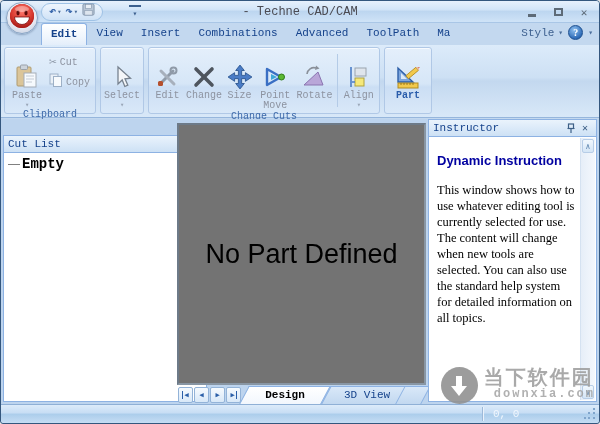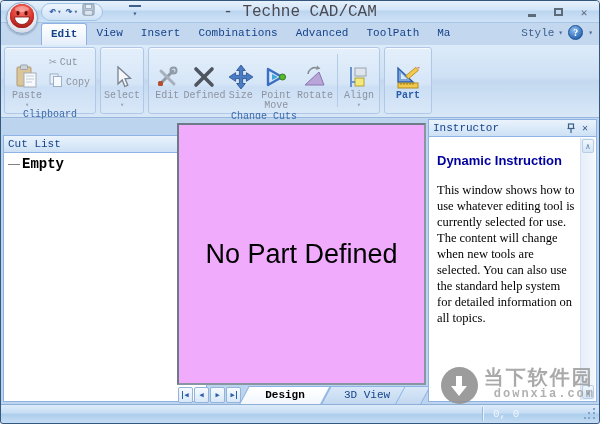--- a/index.html
+++ b/index.html
@@ -30,21 +30,21 @@
   }
   .qat-btn { display:flex; align-items:center; height:16px; padding:0 1px; border-radius:2px; cursor:pointer; }
   .qat-glyph { font-size:12px; line-height:14px; color:#3a68ad; font-weight:bold; }
   .mini-drop { font-size:7px; color:#4a6d9b; margin-left:1px; }
   .qat-more {
     position:absolute; left:128px; top:4px; width:12px; height:14px; text-align:center; cursor:pointer;
     font-size:8px; color:#3c5f8e; line-height:14px; border-top:2px solid #3c5f8e;
   }
   .win-title {
     position:absolute; left:150px; right:150px; top:0; height:22px; line-height:22px;
-    text-align:center; font-size:16px; color:#4a4a52; letter-spacing:0;
+    text-align:center; font-size:12px; color:#4a4a52; letter-spacing:0;
   }
   .win-controls { position:absolute; right:8px; top:0; height:22px; display:flex; align-items:center; gap:12px; }
   .win-btn { width:14px; height:14px; display:flex; align-items:center; justify-content:center; cursor:pointer; color:#5d6a77; font-size:11px; font-weight:bold; }
   .min-bar { width:8px; height:3px; background:#5d6a77; margin-top:6px; }
   .max-box { width:9px; height:8px; border:2px solid #5d6a77; }
   
   .tabrow { position:absolute; left:0; top:22px; right:0; height:22px; }
   .tabs { position:absolute; left:40px; top:0; display:flex; height:22px; }
   .rtab {
     padding:4px 9px 0 9px; font-size:11px; color:#15428b; cursor:pointer;
@@ -105,21 +105,21 @@
   .panel-content { background:#fff; border:1px solid #8db2e3; border-top:none; position:absolute; left:0; right:0; }
   
   .cutlist { left:2px; top:16px; width:204px; bottom:2px; }
   .cutlist .panel-content { top:18px; bottom:0; }
   .tree-item { display:flex; align-items:center; padding:3px 2px 0 4px; cursor:pointer; }
   .tree-dash { width:12px; height:1px; background:#808080; margin-right:2px; }
   .tree-label { font-size:14px; font-weight:bold; color:#000; }
   
   .canvas-wrap { left:176px; top:0; width:249px; bottom:0; }
   .canvas {
-    position:absolute; left:0; top:4px; right:0; height:262px; background:#f0abfc;
+    position:absolute; left:0; top:4px; right:0; height:262px; background:#737373;
     border:2px solid #8896a4; border-top-color:#6d7a88; border-left-color:#6d7a88;
     display:flex; align-items:center; justify-content:center;
   }
   .canvas-msg { font-family:"Liberation Sans","DejaVu Sans",sans-serif; font-size:27px; color:#000; }
   .sheetbar { position:absolute; left:0; right:0; top:266px; height:20px; display:flex; align-items:center; }
   .navbtns { display:flex; gap:1px; padding:0 3px 0 1px; }
   .navbtn {
     width:15px; height:16px; border:1px solid #93b3d8; border-radius:2px; cursor:pointer;
     background:linear-gradient(#f6fafe,#d8e8f8); color:#2b5fa8; font-size:7px;
     display:flex; align-items:center; justify-content:center;
@@ -334,21 +334,21 @@
         </div>
         <div class="bigbtn" style="width:44px;">
           <span class="icon-area">
             <svg width="24" height="24" viewBox="0 0 24 24">
               <g stroke="#4e555e" stroke-width="3.6" stroke-linecap="round">
                 <path d="M4 4 C9 9 15 15 20 20"></path>
                 <path d="M20 4 C15 9 9 15 4 20"></path>
               </g>
             </svg>
           </span>
-          <span class="blabel">Defined</span>
+          <span class="blabel">Change</span>
         </div>
         <div class="bigbtn" style="width:34px;">
           <span class="icon-area">
             <svg width="26" height="26" viewBox="0 0 24 24">
               <path d="M12 1 L16 6 H13.5 V10.5 H17 V8 L23 12 L17 16 V13.5 H13.5 V18 H16 L12 23 L8 18 H10.5 V13.5 H7 V16 L1 12 L7 8 V10.5 H10.5 V6 H8 Z" fill="#4a7cc6" stroke="#2a548f" stroke-width="0.8"></path>
             </svg>
           </span>
           <span class="blabel">Size</span>
         </div>
         <div class="bigbtn" style="width:44px;">

